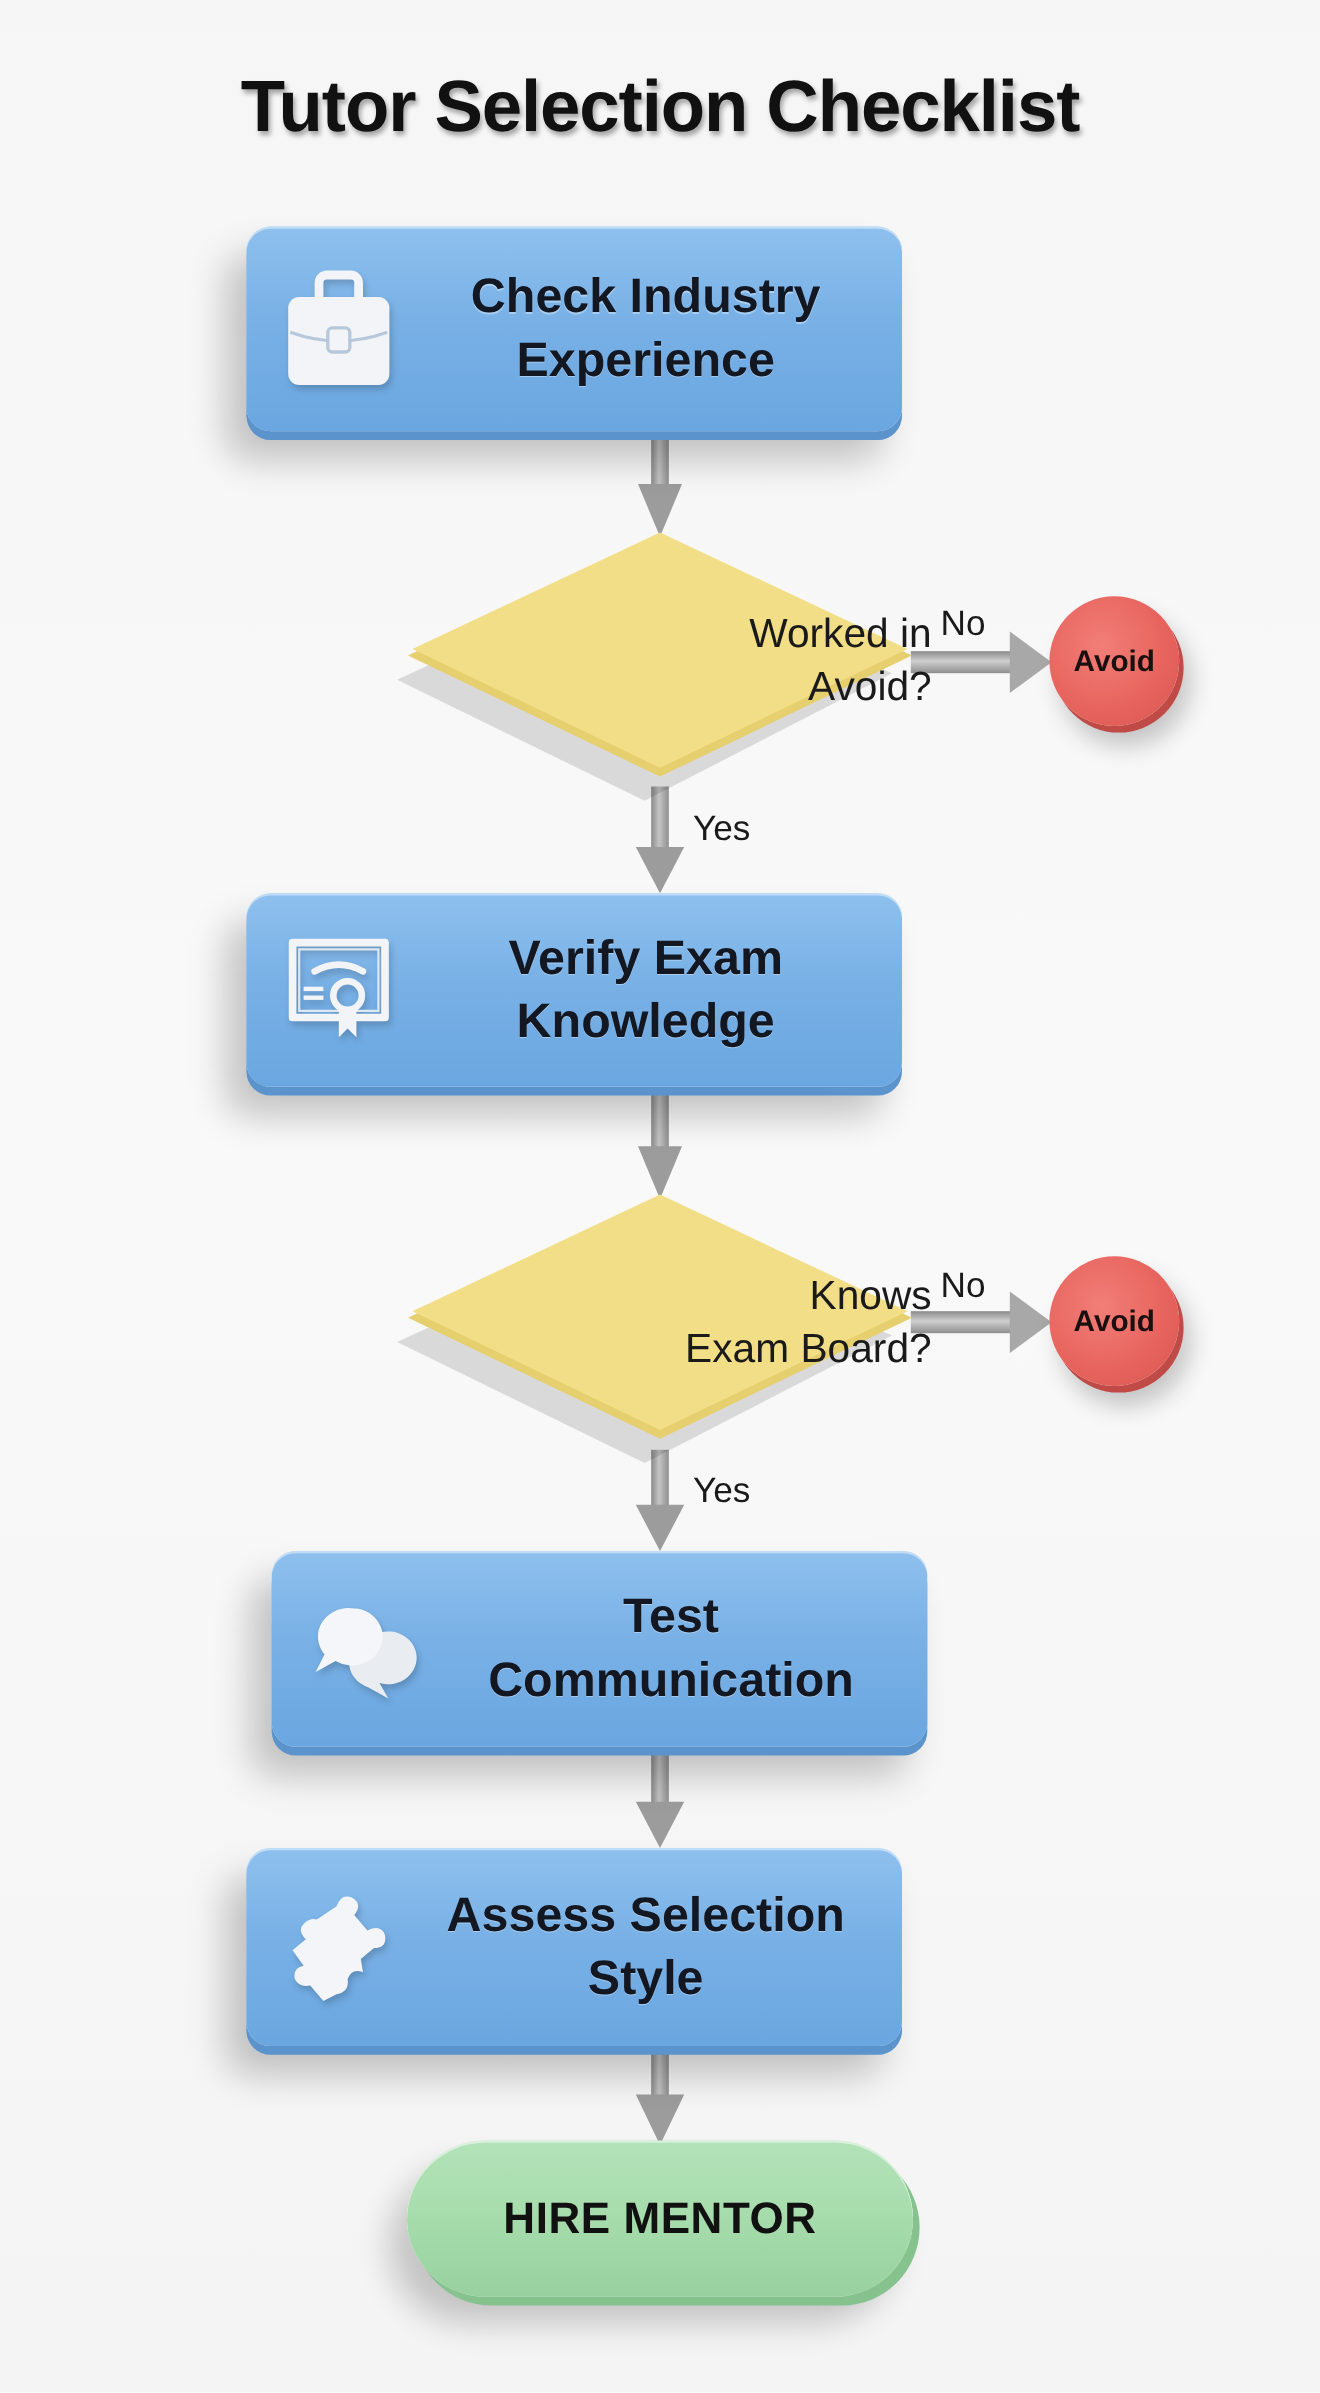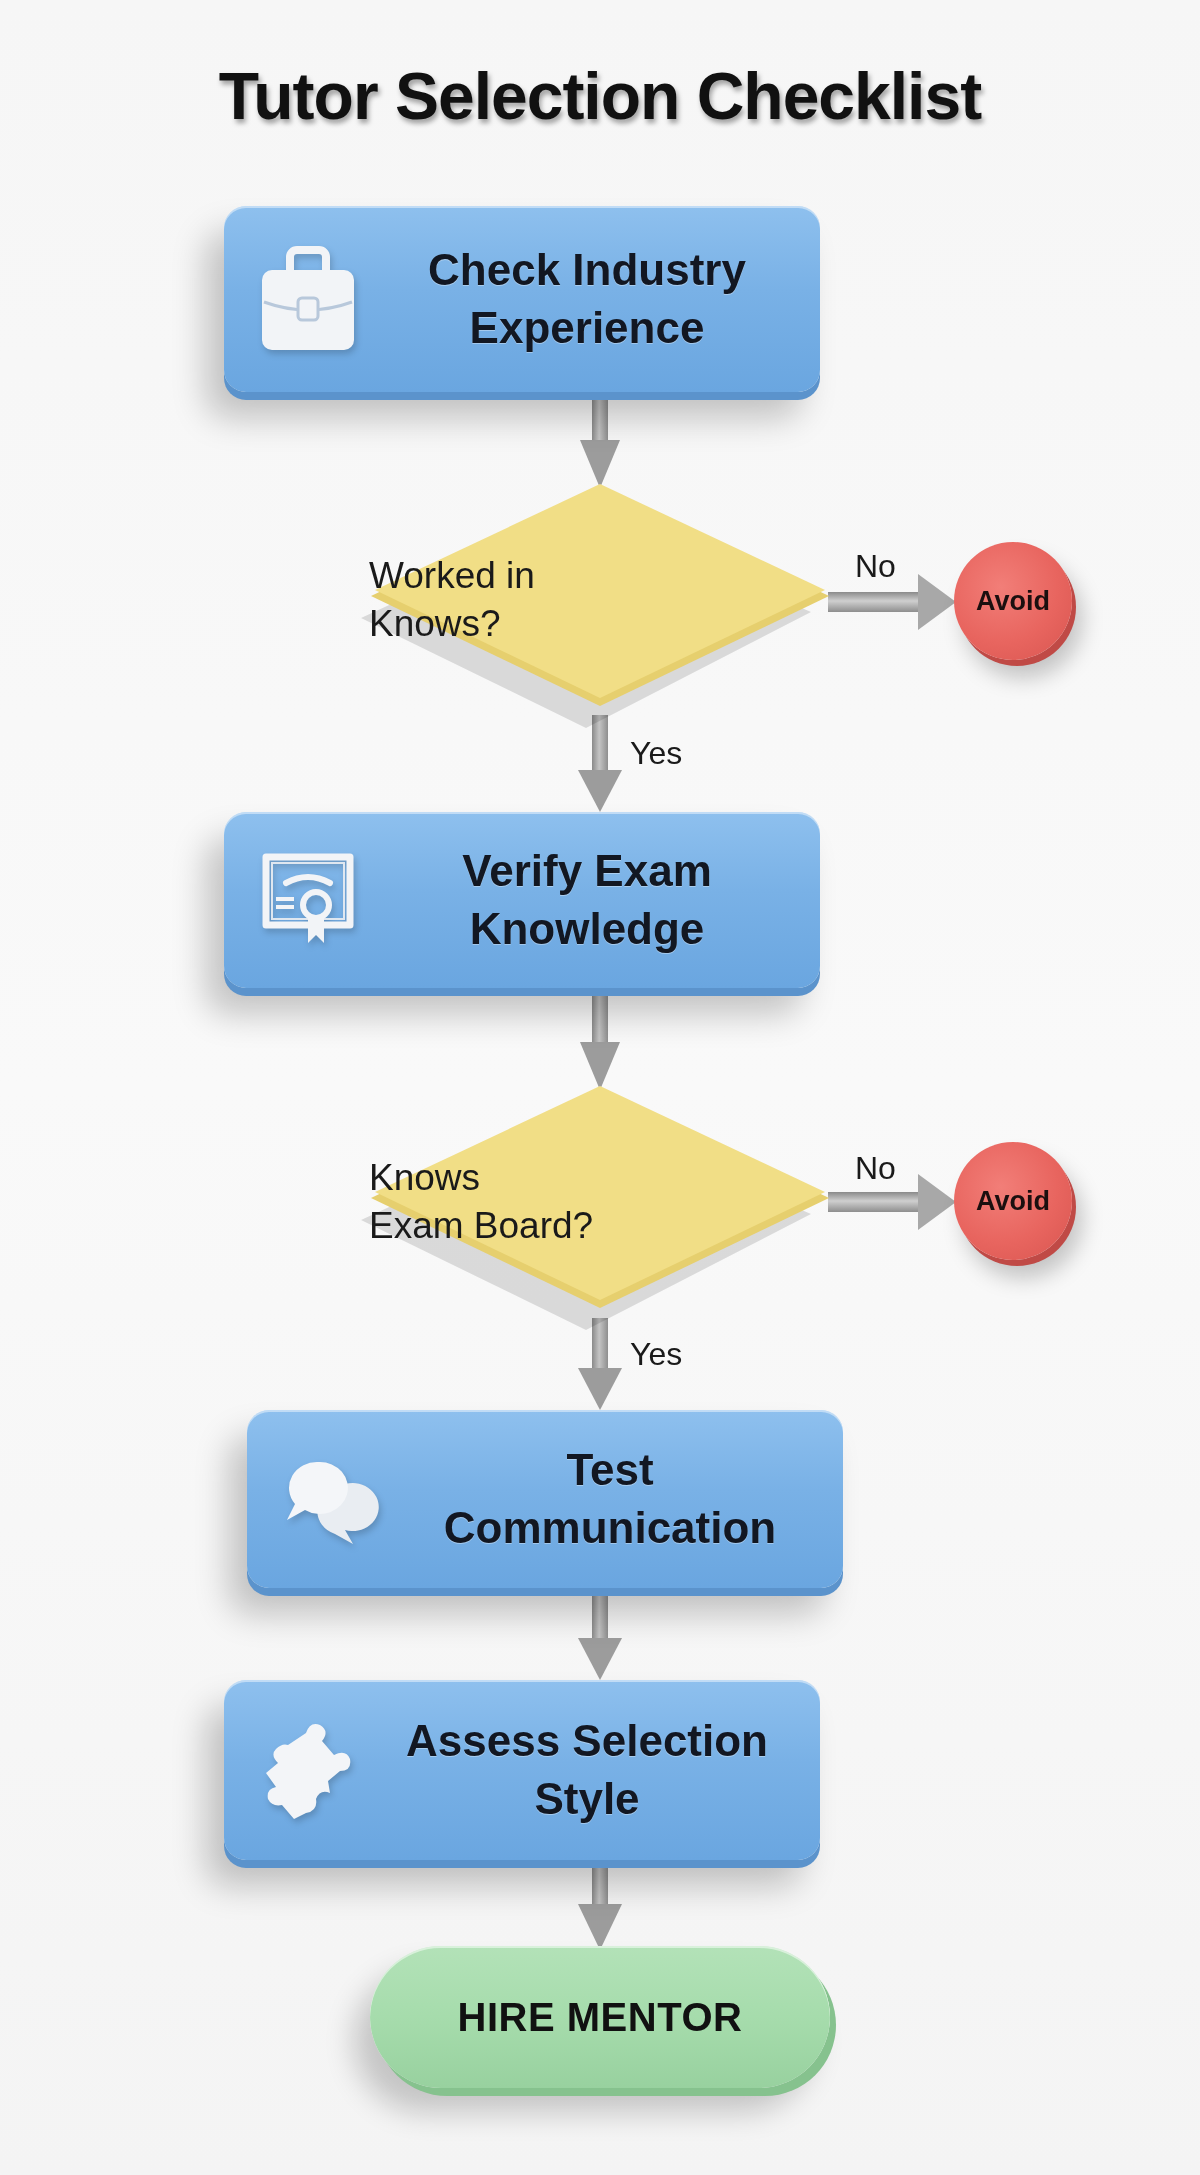--- a/index.html
+++ b/index.html
@@ -27,22 +27,22 @@
     filter: drop-shadow(2px 4px 3px rgba(0,0,0,0.18));
   }
   .box .label {
     position:absolute; left:150px; right:20px; top:50%; transform:translateY(-50%);
     text-align:center; font-weight:bold; font-size:44px; line-height:58px; color:#121722;
     text-shadow: 0 1px 0 rgba(255,255,255,0.35);
   }
   .diamond-wrap { position:absolute; width:462px; height:232px; }
   .diamond-wrap svg { position:absolute; left:0; top:0; overflow:visible; }
   .diamond-text {
-    position:absolute; left:0; width:462px; top:50%; transform:translateY(-50%);
-    text-align:left; font-size:37px; line-height:48px; color:#1a1a1a;
+    position:absolute; left:16px; width:462px; top:50%; transform:translateY(-50%);
+    text-align:right; font-size:37px; line-height:48px; color:#1a1a1a;
   }
   .avoid {
     position:absolute; width:118px; height:118px; border-radius:50%;
     background: radial-gradient(circle at 40% 38%, #f27e78 0%, #e8655f 55%, #d85550 100%);
     box-shadow: 4px 6px 0 #c04a46, 10px 18px 22px rgba(0,0,0,0.22);
     display:flex; align-items:center; justify-content:center;
     font-weight:bold; font-size:27px; color:#1b0f0f;
   }
   .branch-label { position:absolute; font-size:32px; color:#1a1a1a; }
   .connector { position:absolute; }
@@ -131,21 +131,21 @@
 </div>
 
 <div class="diamond-wrap" style="left:369px;top:484px;">
   <svg width="462" height="232" viewBox="0 0 462 232">
     <polygon points="231,14 456,112 231,228 6,118" fill="rgba(0,0,0,0.12)" transform="translate(-14,16)"></polygon>
     <polygon points="231,2 460,112 231,222 2,112" fill="#e6cf6e"></polygon>
     <polygon points="231,0 456,106 231,214 6,106" fill="#f1de86"></polygon>
   </svg>
   <div class="diamond-text">
     <div>Worked in</div>
-    <div>Knows?</div>
+    <div>Avoid?</div>
   </div>
 </div>
 <div class="branch-label" style="left:855px;top:548px;">No</div>
 <div class="avoid" style="left:954px;top:542px;">Avoid</div>
 <div class="branch-label" style="left:630px;top:735px;">Yes</div>
 
 <div class="box" style="top:812px;height:176px;">
   <div class="icon">
     <svg width="100" height="110" viewBox="0 0 100 110">
       <path d="M8 12 H92 V80 H8 Z" fill="none" stroke="#f2f4f7" stroke-width="7" stroke-linejoin="round"></path>

